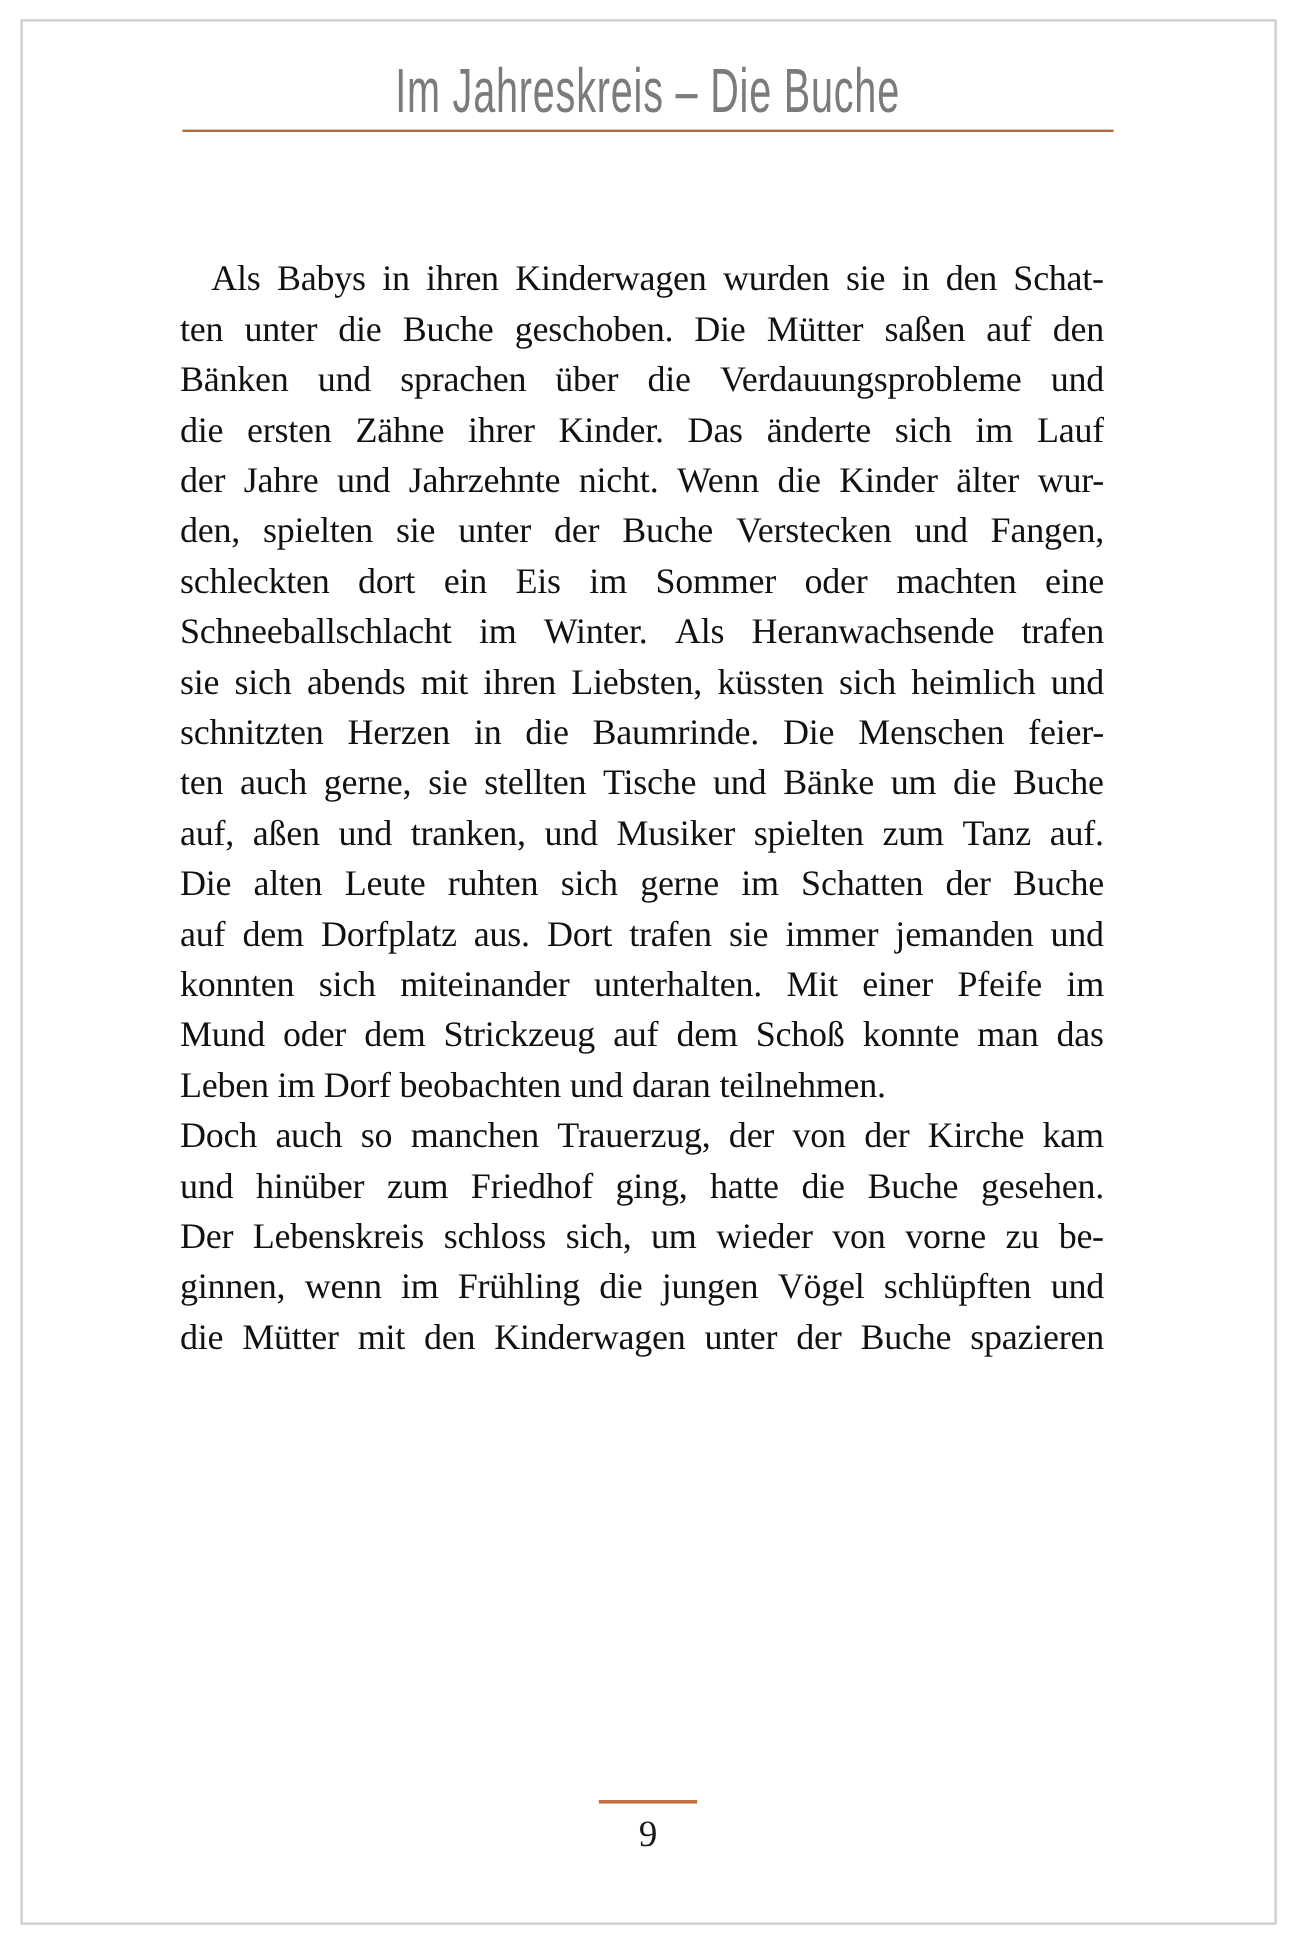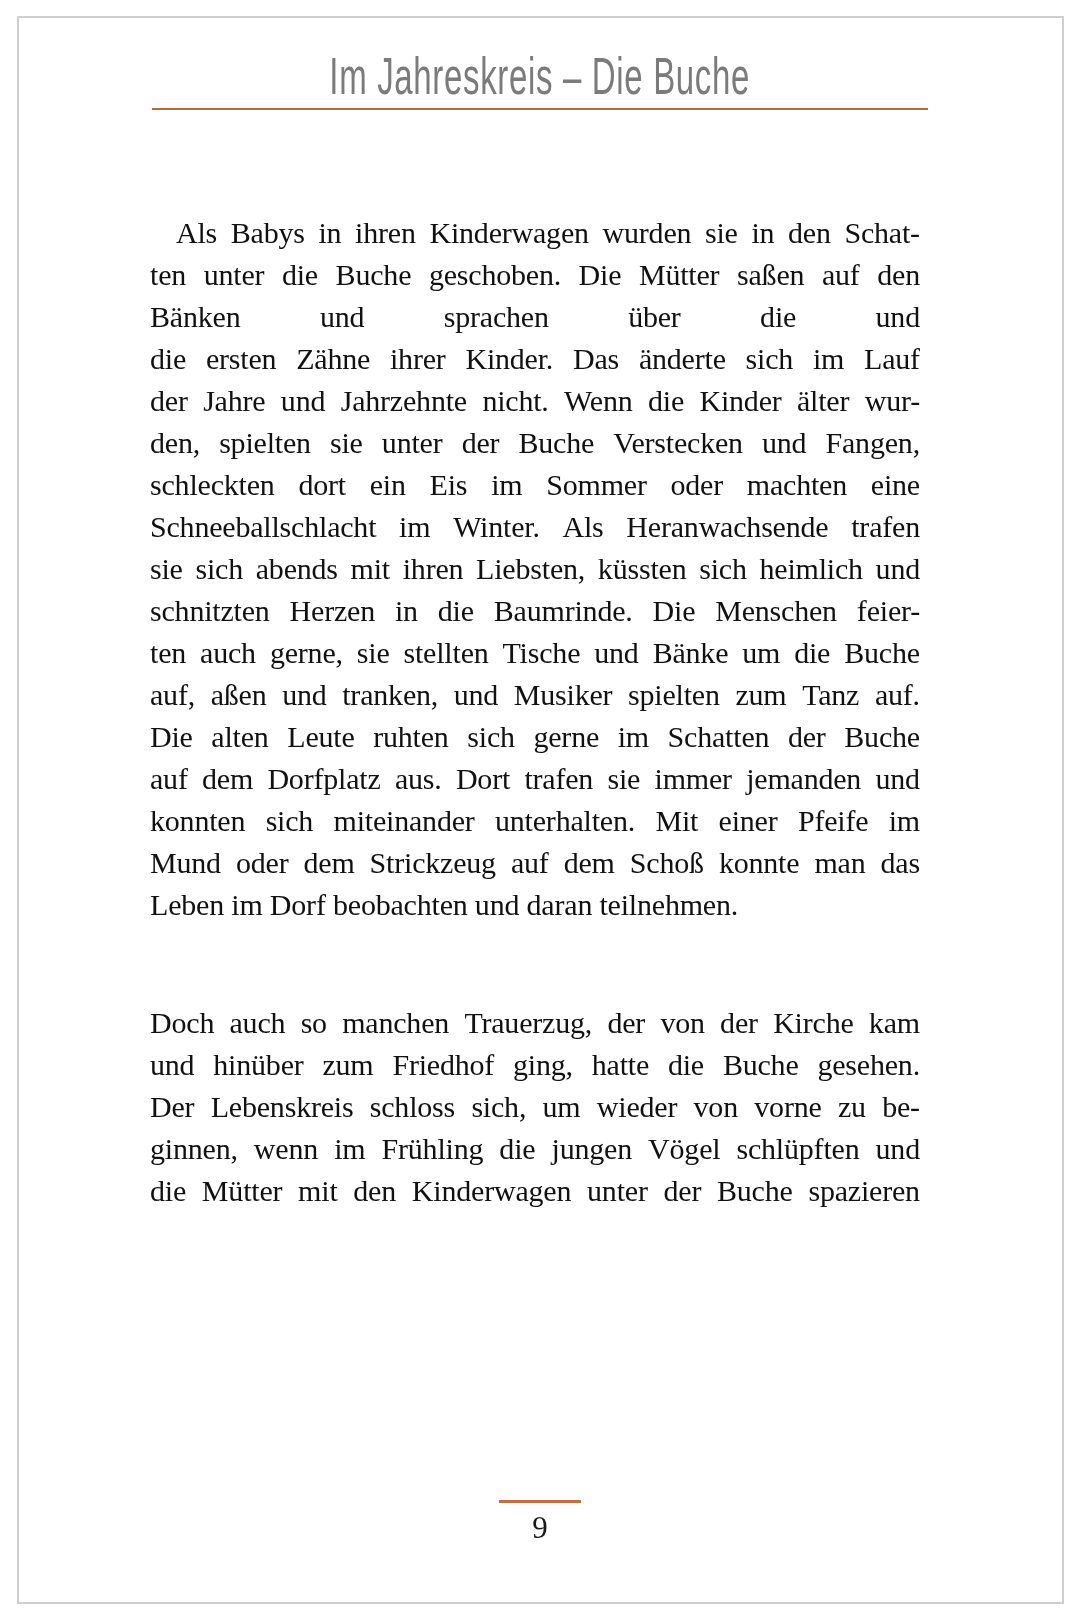--- a/index.html
+++ b/index.html
@@ -54,21 +54,21 @@
   
   .body-text {
     position: absolute;
     left: 150px;
     top: 212px;
     width: 770px;
     font-size: 30px;
     letter-spacing: -0.2px;
   }
   .paragraph { margin: 0; }
-  .paragraph + .paragraph { margin-top: 76px; }
+  .paragraph + .paragraph { }
   .line {
     height: 42px;
     line-height: 42px;
     overflow: hidden;
     white-space: nowrap;
   }
   .line.just {
     display: flex;
     justify-content: space-between;
     text-align: right;
@@ -132,20 +132,21 @@
           <span class="w">saßen</span>
           <span class="w">auf</span>
           <span class="w">den</span>
         </div>
         <div class="line just">
           <span class="w">Bänken</span>
           <span class="w">und</span>
           <span class="w">sprachen</span>
           <span class="w">über</span>
           <span class="w">die</span>
+          <span class="w">Verdauungsprobleme</span>
           <span class="w">und</span>
         </div>
         <div class="line just">
           <span class="w">die</span>
           <span class="w">ersten</span>
           <span class="w">Zähne</span>
           <span class="w">ihrer</span>
           <span class="w">Kinder.</span>
           <span class="w">Das</span>
           <span class="w">änderte</span>

